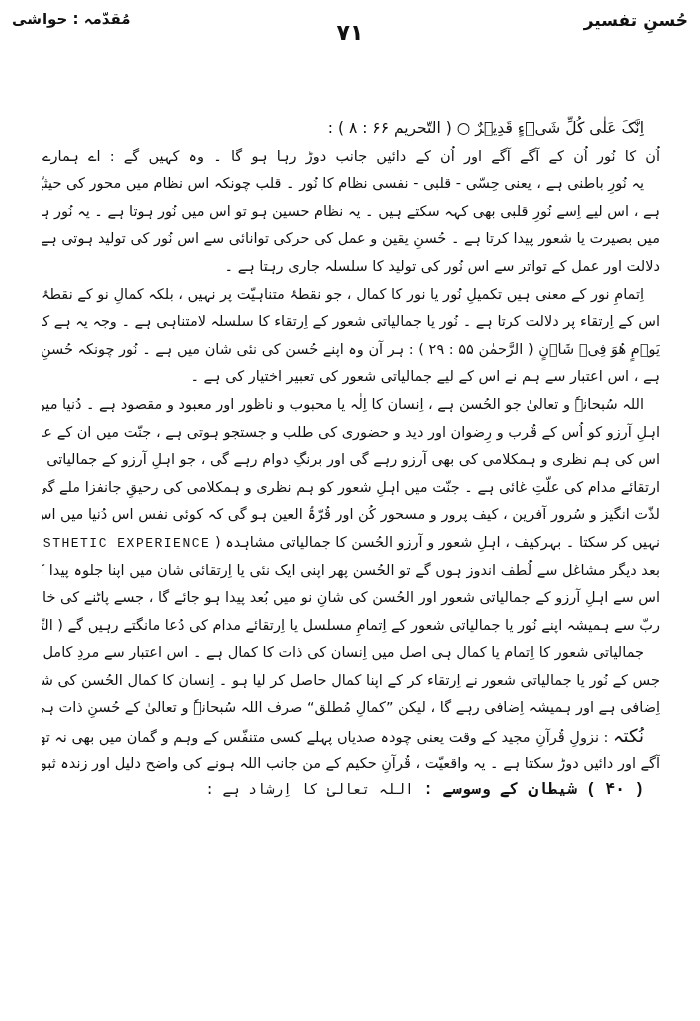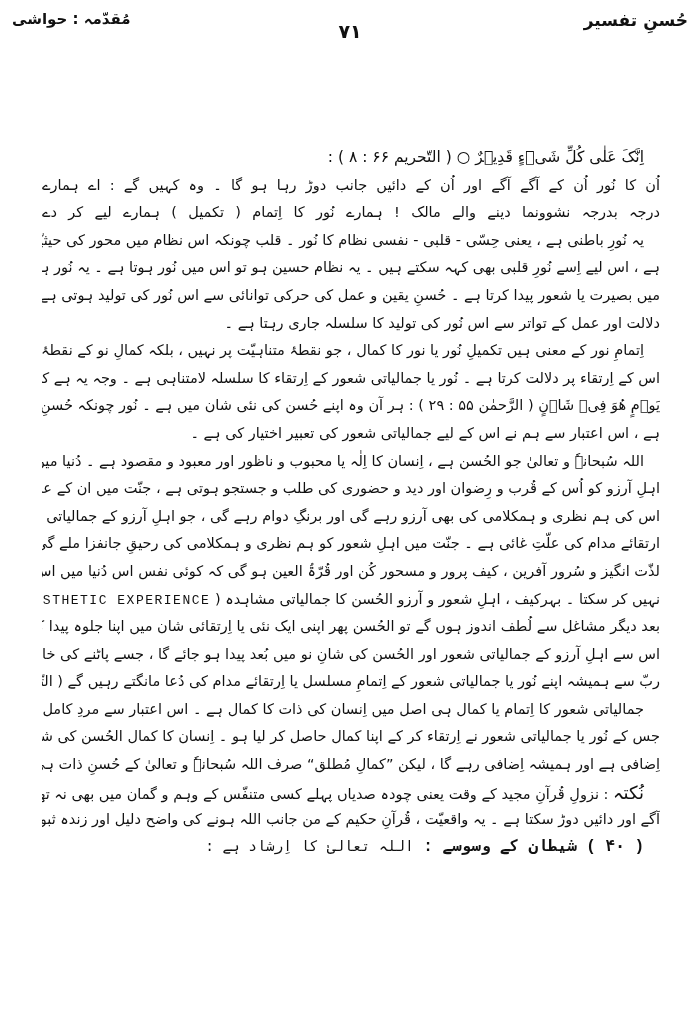--- a/index.html
+++ b/index.html
@@ -16,30 +16,30 @@
     
     .running-header {
       position: absolute; top: 4px; left: 0; right: 0; height: 40px;
     }
     .header-book-title {
       position: absolute; right: 12px; top: 6px;
       font-size: 17px; font-weight: bold; white-space: nowrap; margin-left: 12px;
     }
     .header-page-number {
       position: absolute; left: 50%; top: 16px; transform: translateX(-50%);
-      font-size: 19px; font-weight: bold; direction: rtl;
+      font-size: 22px; font-weight: bold; direction: rtl;
     }
     .header-section-title {
       position: absolute; left: 12px; top: 6px;
       font-size: 15px; font-weight: bold; white-space: nowrap;
     }
 
     
     .text-column {
-      position: absolute; top: 144px; right: 40px; left: 42px;
+      position: absolute; top: 115px; right: 40px; left: 42px;
     }
     .line {
       display: block; height: 27.6px; line-height: 27.6px;
       font-size: 14.5px; white-space: nowrap; overflow: hidden;
       text-align: justify; text-align-last: justify;
     }
     .line.short { text-align-last: right; }
     .line.indent { padding-right: 16px; }
     .arabic { font-family: "DejaVu Sans", sans-serif; font-size: 15.5px; }
     .latin-inline {
@@ -57,21 +57,20 @@
 
   <div class="running-header">
     <div class="header-book-title">حُسنِ تفسیر</div>
     <div class="header-page-number">۷۱</div>
     <div class="header-section-title">مُقدّمہ : حواشی</div>
   </div>
 
   <div class="text-column">
     <span class="line short indent arabic">اِنَّکَ عَلٰی کُلِّ شَیۡءٍ قَدِیۡرٌ ○ ( التّحریم ۶۶ : ۸ ) :</span>
     <span class="line">اُن کا نُور اُن کے آگے آگے اور اُن کے دائیں جانب دوڑ رہا ہو گا ۔ وہ کہیں گے : اے ہمارے</span>
-    <span class="line">درجہ بدرجہ نشوونما دینے والے مالک ! ہمارے نُور کا اِتمام ( تکمیل ) ہمارے لیے کر دے</span>
 
     <span class="line indent">یہ نُورِ باطنی ہے ، یعنی حِسّی - قلبی - نفسی نظام کا نُور ۔ قلب چونکہ اس نظام میں محور کی حیثیّت رکھتا</span>
     <span class="line">ہے ، اس لیے اِسے نُورِ قلبی بھی کہہ سکتے ہیں ۔ یہ نظام حسین ہو تو اس میں نُور ہوتا ہے ۔ یہ نُور ہے جو اِنسان</span>
     <span class="line">میں بصیرت یا شعور پیدا کرتا ہے ۔ حُسنِ یقین و عمل کی حرکی توانائی سے اس نُور کی تولید ہوتی ہے ۔ اِیمان میں</span>
     <span class="line short">دلالت اور عمل کے تواتر سے اس نُور کی تولید کا سلسلہ جاری رہتا ہے ۔</span>
 
     <span class="line indent">اِتمامِ نور کے معنی ہیں تکمیلِ نُور یا نور کا کمال ، جو نقطۂ متناہیّت پر نہیں ، بلکہ کمالِ نو کے نقطۂ آغاز یا</span>
     <span class="line">اس کے اِرتقاء پر دلالت کرتا ہے ۔ نُور یا جمالیاتی شعور کے اِرتقاء کا سلسلہ لامتناہی ہے ۔ وجہ یہ ہے کہ کُلَّ</span>
     <span class="line">یَوۡمٍ هُوَ فِیۡ شَاۡنٍ ( الرَّحمٰن ۵۵ : ۲۹ ) : ہر آن وہ اپنے حُسن کی نئی شان میں ہے ۔ نُور چونکہ حُسنِ قلب کی صفت</span>
     <span class="line short">ہے ، اس اعتبار سے ہم نے اس کے لیے جمالیاتی شعور کی تعبیر اختیار کی ہے ۔</span>

